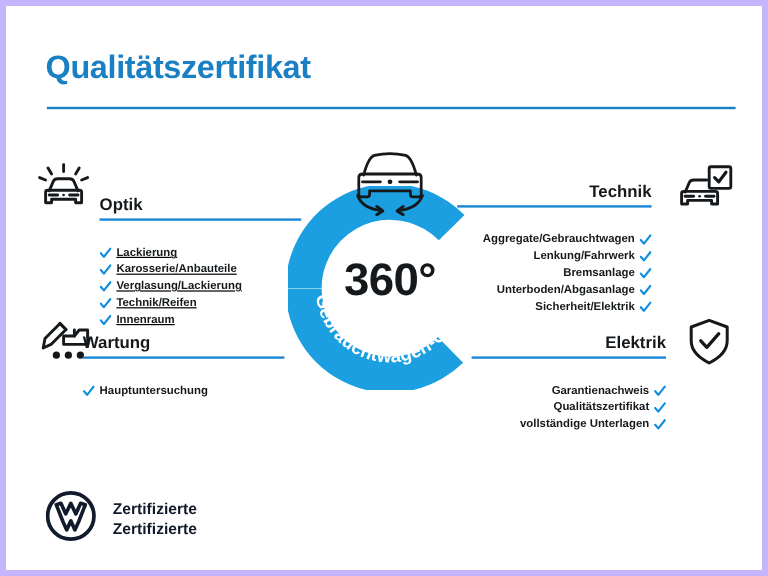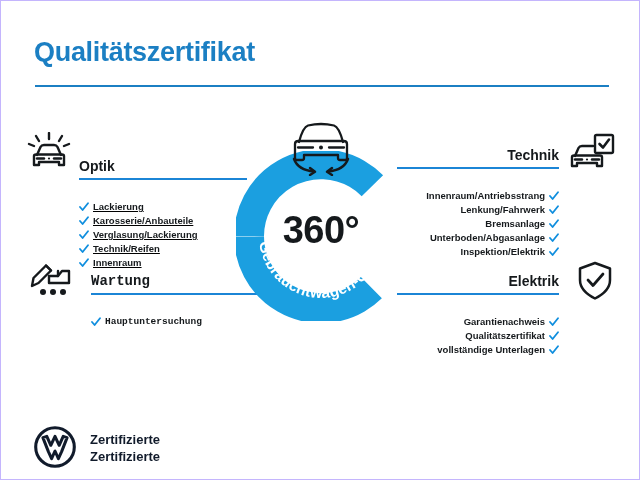--- a/index.html
+++ b/index.html
@@ -12,21 +12,21 @@
     height: 480px;
     font-family: "Liberation Sans", sans-serif;
     overflow: hidden;
   }
   #page {
     position: relative;
     width: 640px;
     height: 480px;
     background: #ffffff;
     box-sizing: border-box;
-    border: 1px solid #c4b5fd;
+    border: 5px solid #c4b5fd;
     overflow: hidden;
   }
 
   
   #title {
     position: absolute;
     left: 33px;
     top: 36px;
     font-size: 27px;
     font-weight: bold;
@@ -92,24 +92,24 @@
   .left .check { margin-right: 4px; }
   .left .sec-title { left: 0; }
   
   .right .sec-row { justify-content: flex-end; }
   .right .check { margin-left: 4px; }
   .right .sec-title { right: 0; }
 
   
   #sec-optik   { left: 78px;  top: 157px; width: 250px; text-decoration: underline; }
   #sec-optik .sec-rule   { left: 0; top: 20px; width: 168px; }
-  #sec-wartung { left: 90px;  top: 272px; width: 250px; font-family: Liberation Mono, monospace; }
+  #sec-wartung { left: 64px;  top: 272px; width: 250px; }
   #sec-wartung .sec-rule { left: 0; top: 20px; width: 168px; }
 
-  #sec-technik  { right: 80px; top: 146px; width: 250px; }
+  #sec-technik  { right: 92px; top: 146px; width: 250px; }
   #sec-technik .sec-rule  { right: 0; top: 20px; width: 162px; }
   #sec-garantie { right: 80px; top: 272px; width: 250px; }
   #sec-garantie .sec-rule { right: 0; top: 20px; width: 162px; }
 
   
   .sec-icon {
     position: absolute;
     color: #15191c;
   }
   #icon-optik    { left: 26px;  top: 131px; }
@@ -145,21 +145,20 @@
     height: 56px;
   }
 
   
   #footer {
     position: absolute;
     left: 33px;
     top: 404px;
     display: flex;
     align-items: center;
-    margin-top: 21px;
   }
   #vw-logo { flex: 0 0 auto; }
   #footer-text {
     margin-left: 14px;
     font-size: 13px;
     font-weight: bold;
     color: #111b2b;
     line-height: 1.28;
   }
   #footer-text div { white-space: nowrap; }
@@ -294,21 +293,21 @@
     </div>
   </div>
 
   <div class="section right" id="sec-technik">
     <div class="sec-head">
       <div class="sec-title">Technik</div>
       <div class="sec-rule"></div>
     </div>
     <div class="sec-list">
       <div class="sec-row">
-        <span class="txt">Innenraum/Antriebsstrang</span>
+        <span class="txt">Aggregate/Gebrauchtwagen</span>
         <span class="check">
             <svg width="10" height="10" viewBox="0 0 10 10">
               <path d="M1 5 L3.6 8 L9 1.2" fill="none" stroke="#0f8ede" stroke-width="1.8" stroke-linecap="round" stroke-linejoin="round"></path>
             </svg>
           </span>
       </div>
       <div class="sec-row">
         <span class="txt">Lenkung/Fahrwerk</span>
         <span class="check">
             <svg width="10" height="10" viewBox="0 0 10 10">
@@ -326,21 +325,21 @@
       </div>
       <div class="sec-row">
         <span class="txt">Unterboden/Abgasanlage</span>
         <span class="check">
             <svg width="10" height="10" viewBox="0 0 10 10">
               <path d="M1 5 L3.6 8 L9 1.2" fill="none" stroke="#0f8ede" stroke-width="1.8" stroke-linecap="round" stroke-linejoin="round"></path>
             </svg>
           </span>
       </div>
       <div class="sec-row">
-        <span class="txt">Inspektion/Elektrik</span>
+        <span class="txt">Sicherheit/Elektrik</span>
         <span class="check">
             <svg width="10" height="10" viewBox="0 0 10 10">
               <path d="M1 5 L3.6 8 L9 1.2" fill="none" stroke="#0f8ede" stroke-width="1.8" stroke-linecap="round" stroke-linejoin="round"></path>
             </svg>
           </span>
       </div>
     </div>
   </div>
 
   <div class="section right" id="sec-garantie">

